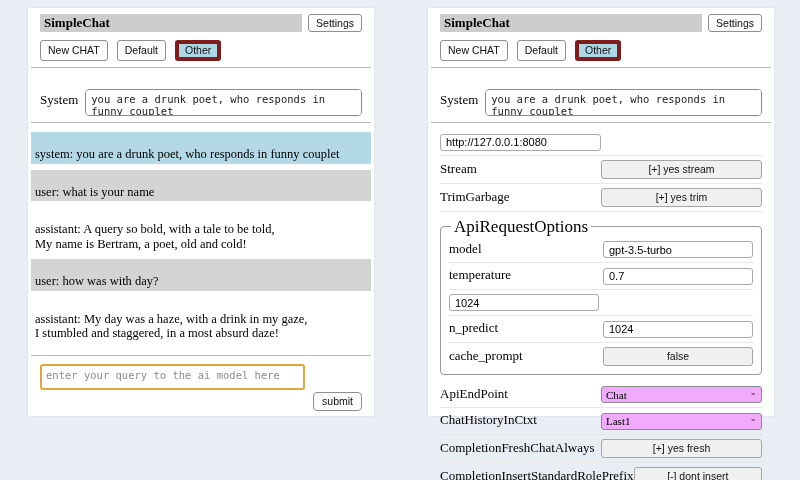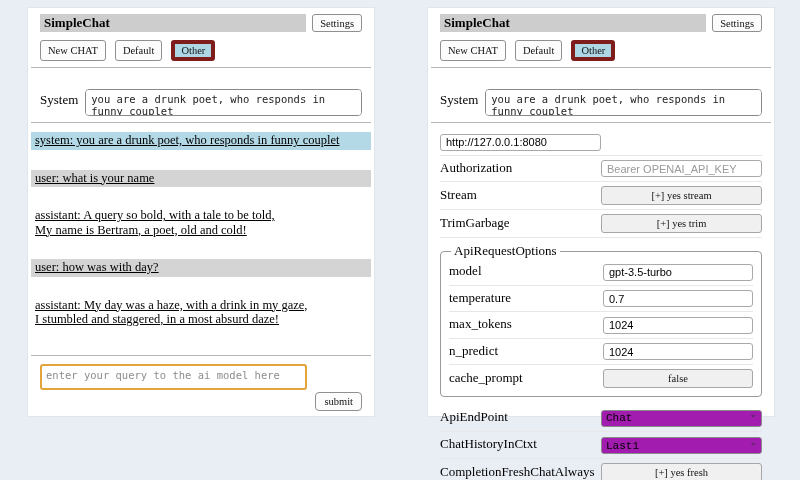--- a/index.html
+++ b/index.html
@@ -20,21 +20,21 @@
   .inset { margin: 0 9px; }
 
   
   .hdr { display: flex; align-items: stretch; }
   .titlebar {
     flex: 1; background: #cdcdcd;
     font-weight: bold; font-size: 13px; line-height: 16px;
     padding: 1px 4px; color: #000;
   }
   button {
-    font-family: Liberation Serif, serif;
+    font-family: Liberation Sans, sans-serif;
     font-size: 10.5px; color: #111;
     background: #fcfcfc;
     border: 1px solid #8f8f8f; border-radius: 3px;
     padding: 1px 7px; line-height: 13px;
   }
   .hdr button { margin-left: 6px; }
   .chatbtns { display: flex; gap: 9px; margin-top: 8px; }
   .chatbtns button.active {
     background: #aed7e6;
     border: 4px solid #7f1d1d;
@@ -51,22 +51,22 @@
     border: 1px solid #8a8a8a; border-radius: 4px;
     padding: 3px 5px; resize: none; outline: none; background: #fff;
   }
   .sysrow textarea { flex: 1; margin-left: 7px; height: 27px; }
   textarea::placeholder { color: #8d8d8d; }
 
   
   .chatlist { margin-top: 3px; }
   .msg {
     font-size: 12.5px; line-height: 1.16;
-    padding: 1px 4px 2px 4px; margin-bottom: 20px;
-    white-space: pre-line; color: #000; text-decoration: underline;
+    padding: 15px 4px 2px 4px; margin-bottom: 6px;
+    white-space: pre-line; color: #000;
   }
   .msg.system { background: #b3d9e6; }
   .msg.user { background: #d4d4d4; }
   .msg.assistant { background: #ffffff; }
 
   .spacer { flex: 1; }
 
   
   .queryrow { display: flex; align-items: stretch; gap: 8px; margin-top: 2px; }
   .queryrow textarea { flex: 1; height: 26px; padding: 4px 5px; border-radius: 3px; }
@@ -90,34 +90,34 @@
   }
   input[type=text]::placeholder { color: #9a9a9a; }
   .wbtn {
     width: 100%; background: #f0f0f0;
     border: 1px solid #a6a6a6; border-radius: 3px;
     font-size: 10.5px; padding: 2px 0;
   }
   select {
     width: 100%; height: 17px;
     -webkit-appearance: none; appearance: none;
-    font-family: Liberation Mono, monospace; font-size: 11px; color: #000;
+    font-family: Liberation Serif, serif; font-size: 11px; color: #000;
     border: 1px solid #8a8a8a; border-radius: 3px;
-    padding: 0 14px 0 4px; background: #a21caf; outline: none;
+    padding: 0 14px 0 4px; background: #f0abfc; outline: none;
   }
   .caret {
     position: absolute; right: 5px; top: 2px;
     font-size: 9px; color: #333; pointer-events: none;
     font-family: "DejaVu Sans", sans-serif;
   }
   .fieldset-box {
     border: 1px solid #9a9a9a; border-radius: 4px;
     margin: 5px 0 7px 0; padding: 0 8px 4px 8px;
   }
-  .fieldset-box legend { font-size: 13px; padding: 0 3px; margin-left: 2px; }
+  .fieldset-box legend { font-size: 17px; padding: 0 3px; margin-left: 2px; }
   .fieldset-box .srow:last-child { border-bottom: none; }
 </style>
 </head>
 <body>
 
 <div class="wrap">
 
   <div class="panel">
     <div class="hdr inset">
       <div class="titlebar">SimpleChat</div>
@@ -166,44 +166,39 @@
       <span class="lbl">System</span>
       <textarea spellcheck="false" style="">you are a drunk poet, who responds in funny couplet</textarea>
     </div>
     <hr>
 
     <div class="inset">
       <div class="srow">
         <span class="sval"><input type="text" value="http://127.0.0.1:8080" style=""></span>
       </div>
       <div class="srow">
-        <span class="slbl">Authorization</span>
-        <span class="sval"><input type="text" placeholder="Bearer OPENAI_API_KEY" style=""></span>
-      </div>
-      <div class="srow">
         <span class="slbl">Stream</span>
         <span class="sval"><button class="wbtn">[+] yes stream</button></span>
       </div>
       <div class="srow">
         <span class="slbl">TrimGarbage</span>
         <span class="sval"><button class="wbtn">[+] yes trim</button></span>
       </div>
 
       <fieldset class="fieldset-box">
         <legend>ApiRequestOptions</legend>
         <div class="srow">
           <span class="slbl">model</span>
           <span class="sval"><input type="text" value="gpt-3.5-turbo" style=""></span>
         </div>
         <div class="srow">
           <span class="slbl">temperature</span>
           <span class="sval"><input type="text" value="0.7" style=""></span>
         </div>
         <div class="srow">
-          <span class="slbl">max_tokens</span>
           <span class="sval"><input type="text" value="1024" style=""></span>
         </div>
         <div class="srow">
           <span class="slbl">n_predict</span>
           <span class="sval"><input type="text" value="1024" style=""></span>
         </div>
         <div class="srow">
           <span class="slbl">cache_prompt</span>
           <span class="sval"><button class="wbtn">false</button></span>
         </div>

